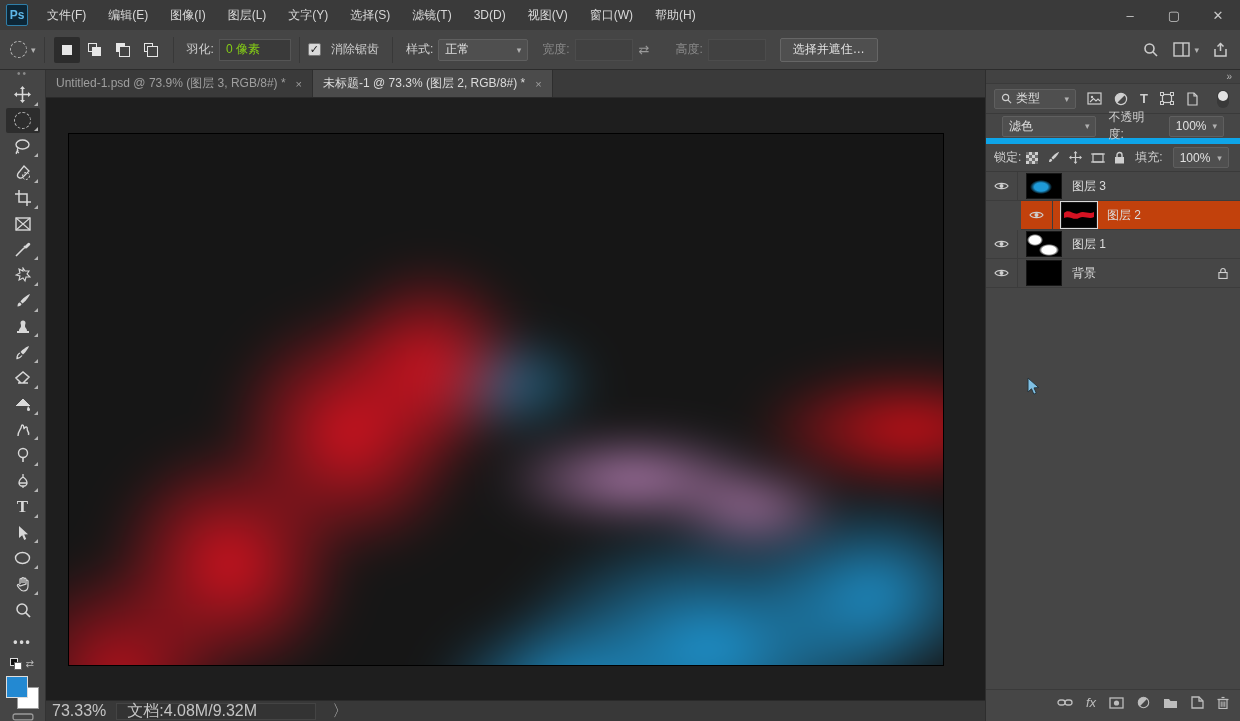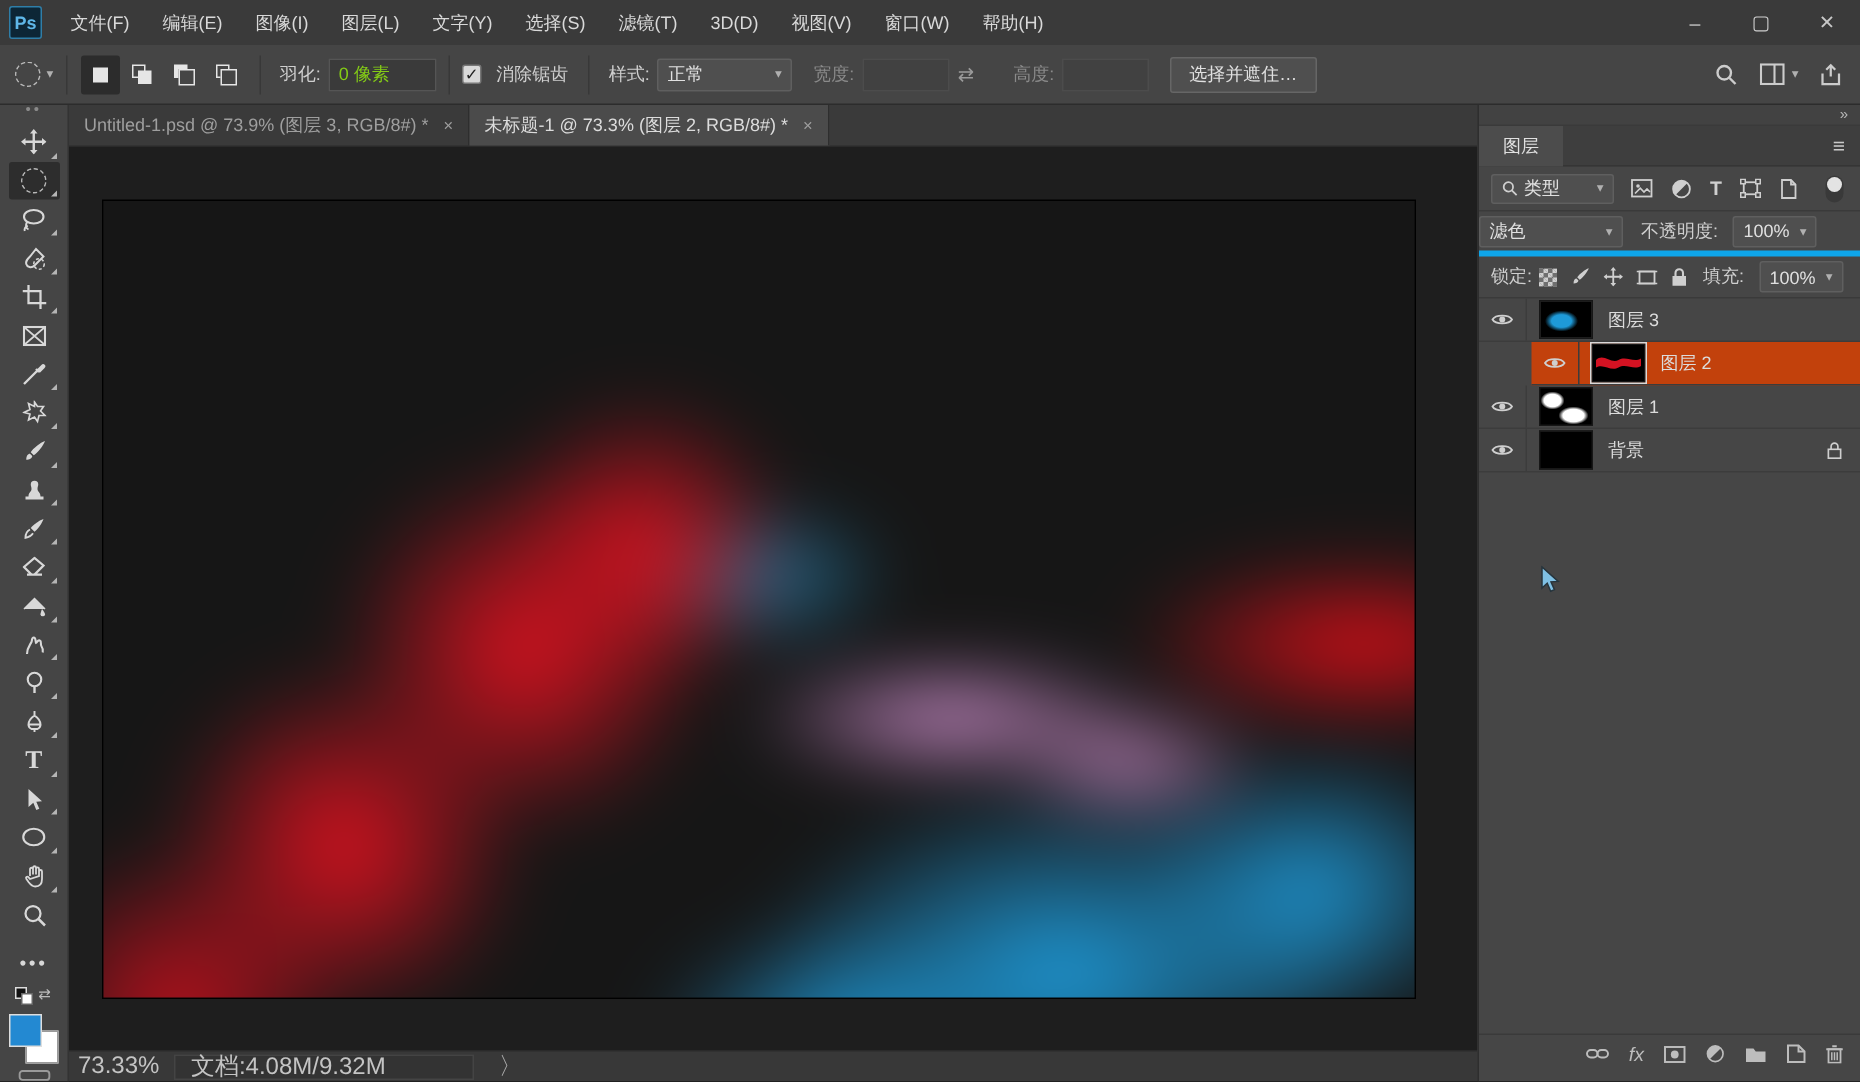--- a/index.html
+++ b/index.html
@@ -102,21 +102,21 @@
   .panel-topstrip { height:14px; background:#424242; display:flex; justify-content:flex-end; align-items:center;
     padding-right:8px; color:#b5b5b5; font-size:10px; border-bottom:1px solid #3a3a3a; }
   .panel-tabs { height:27px; background:#3e3e3e; display:flex; align-items:center; border-bottom:1px solid #353535; }
   .panel-tab { background:#4c4c4c; height:27px; display:flex; align-items:center; padding:0 16px; color:#e0e0e0; }
   .panel-menu { margin-left:auto; margin-right:10px; color:#c9c9c9; font-size:14px; }
   .filter-row { height:30px; display:flex; align-items:center; padding:0 8px; gap:9px; border-bottom:1px solid #3a3a3a; }
   .type-combo { width:82px; height:20px; gap:4px; }
   .filter-icons { display:flex; align-items:center; gap:12px; margin-left:2px; color:#cfcfcf; }
   .pill { width:12px; height:18px; background:#393939; border-radius:6px; position:relative; margin-left:6px; }
   .pill::after { content:""; position:absolute; top:1px; left:1px; width:10px; height:10px; background:#e3e3e3; border-radius:50%; }
-  .blend-row { height:30px; display:flex; align-items:center; padding:0 0; border-bottom:4px solid #0ea5e9; }
+  .blend-row { height:30px; display:flex; align-items:center; padding:0 16px; border-bottom:6px solid #0ea5e9; }
   .blend-combo { width:96px; height:21px; }
   .opacity-combo { width:56px; height:21px; margin-left:5px; }
   .lock-row { height:28px; display:flex; align-items:center; padding:0 8px; border-bottom:1px solid #3a3a3a; color:#cfcfcf; }
   .lock-icons { display:flex; align-items:center; gap:9px; margin-left:5px; }
   .fill-combo { width:56px; height:21px; margin-left:5px; }
   .checker { width:12px; height:12px; background:
       linear-gradient(45deg,#cfcfcf 25%,transparent 25%,transparent 75%,#cfcfcf 75%),
       linear-gradient(45deg,#cfcfcf 25%,#6f6f6f 25%,#6f6f6f 75%,#cfcfcf 75%);
       background-size:6px 6px; background-position:0 0,3px 3px; }
   .layers-list { }
@@ -382,24 +382,20 @@
   <div class="statusbar">
     <span class="status-zoom">73.33%</span>
     <span class="status-doc">文档:4.08M/9.32M</span>
     <span class="status-chev">〉</span>
   </div>
 
   <div class="rightpanel">
     <div class="panel-topstrip">
       <span>»</span>
     </div>
-    <div class="panel-tabs">
-      <div class="panel-tab">图层</div>
-      <span class="panel-menu">≡</span>
-    </div>
     <div class="filter-row">
       <div class="combo type-combo">
         <svg width="11" height="11" viewBox="0 0 12 12">
             <circle cx="5" cy="5" r="3.4" fill="none" stroke="#cfcfcf" stroke-width="1.3"></circle>
             <line x1="7.5" y1="7.5" x2="11" y2="11" stroke="#cfcfcf" stroke-width="1.3"></line>
           </svg>
         <span>类型</span>
         <span class="caret">▾</span>
       </div>
       <div class="filter-icons">

